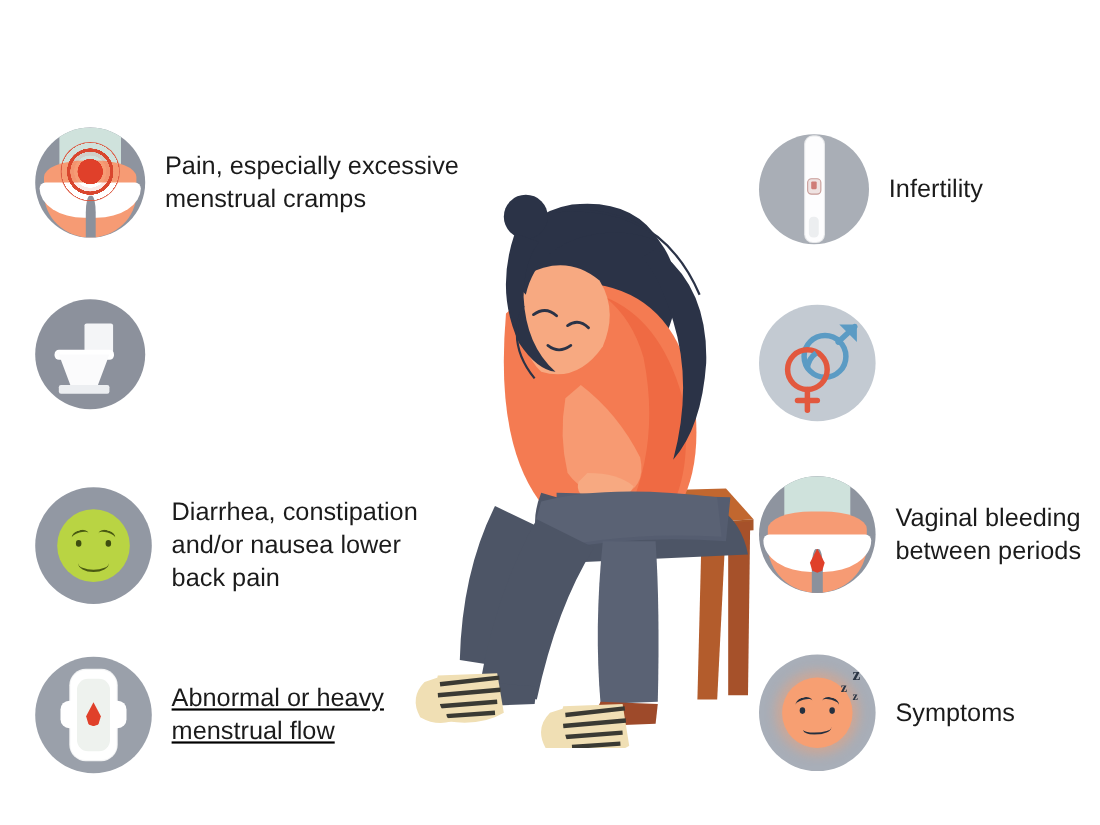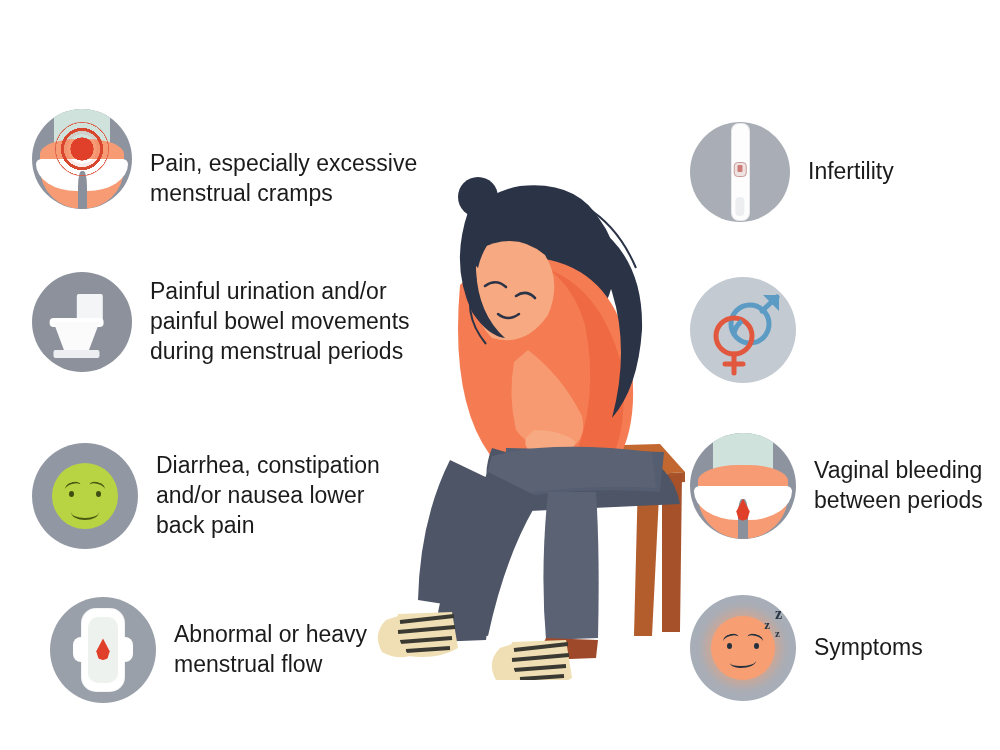--- a/index.html
+++ b/index.html
@@ -17,24 +17,24 @@
 
   
   .item{position:absolute;display:flex;align-items:center;}
   .item .badge{flex:0 0 auto;border-radius:50%;position:relative;overflow:hidden;}
   .item .label{
     font-size:23px;line-height:1.30;color:#1b1b1b;white-space:pre-line;
   }
   .col-left .label{margin-left:18px;}
   .col-right .label{margin-left:18px;}
 
-  .left-1{left:32px;top:109px;align-items:flex-end;}
+  .left-1{left:32px;top:116px;}
   .left-2{left:32px;top:272px;}
   .left-3{left:32px;top:443px;}
-  .left-4{left:50px;top:597px;}
+  .left-4{left:32px;top:597px;text-decoration:underline;}
   .right-1{left:690px;top:122px;justify-content:center;}
   .right-2{left:690px;top:277px;}
   .right-3{left:690px;top:433px;align-items:center;}
   .right-4{left:690px;top:595px;}
 
   .badge100{width:100px;height:100px;}
   .badge105{width:106px;height:106px;}
 
   
   .pelvis{background:#8e949f;}
@@ -142,23 +142,20 @@
 menstrual cramps</div>
   </div>
 
   <div class="item col-left left-2">
     <div class="badge badge100 toilet">
       <div class="tank"></div>
       <div class="seat"></div>
       <div class="bowl"></div>
       <div class="base"></div>
     </div>
-    <div class="label">Painful urination and/or
-painful bowel movements
-during menstrual periods</div>
   </div>
 
   <div class="item col-left left-3">
     <div class="badge badge105 nausea">
       <div class="face">
         <div class="brow l"></div>
         <div class="brow r"></div>
         <div class="eye l"></div>
         <div class="eye r"></div>
         <div class="frown"></div>

